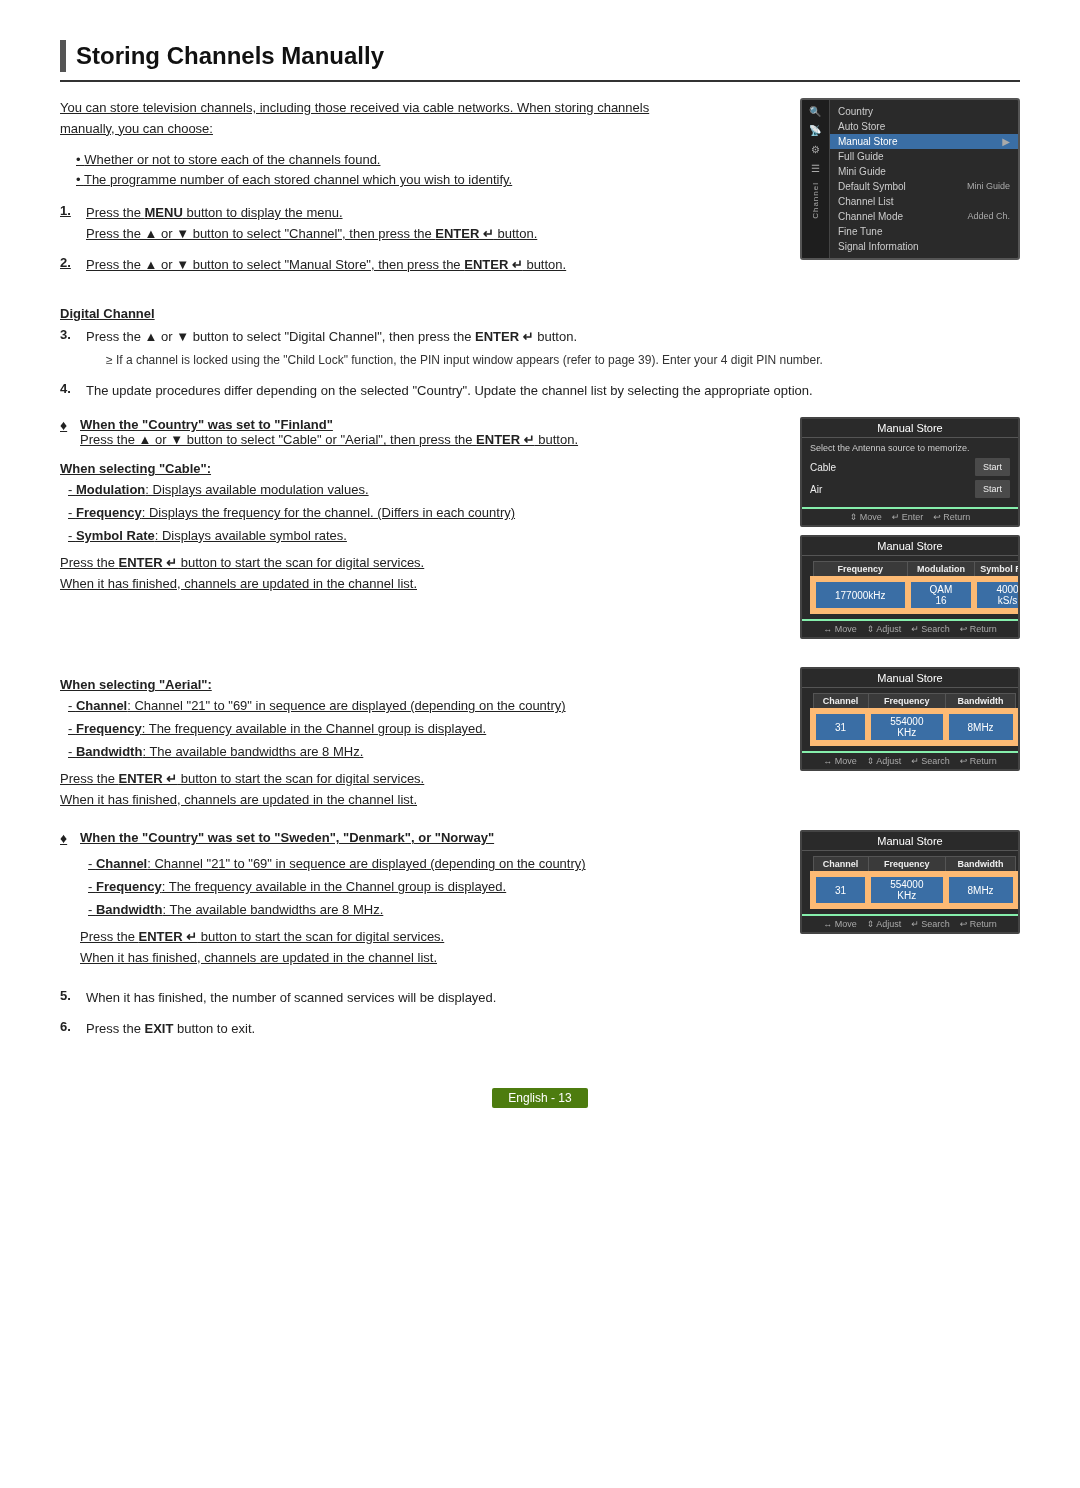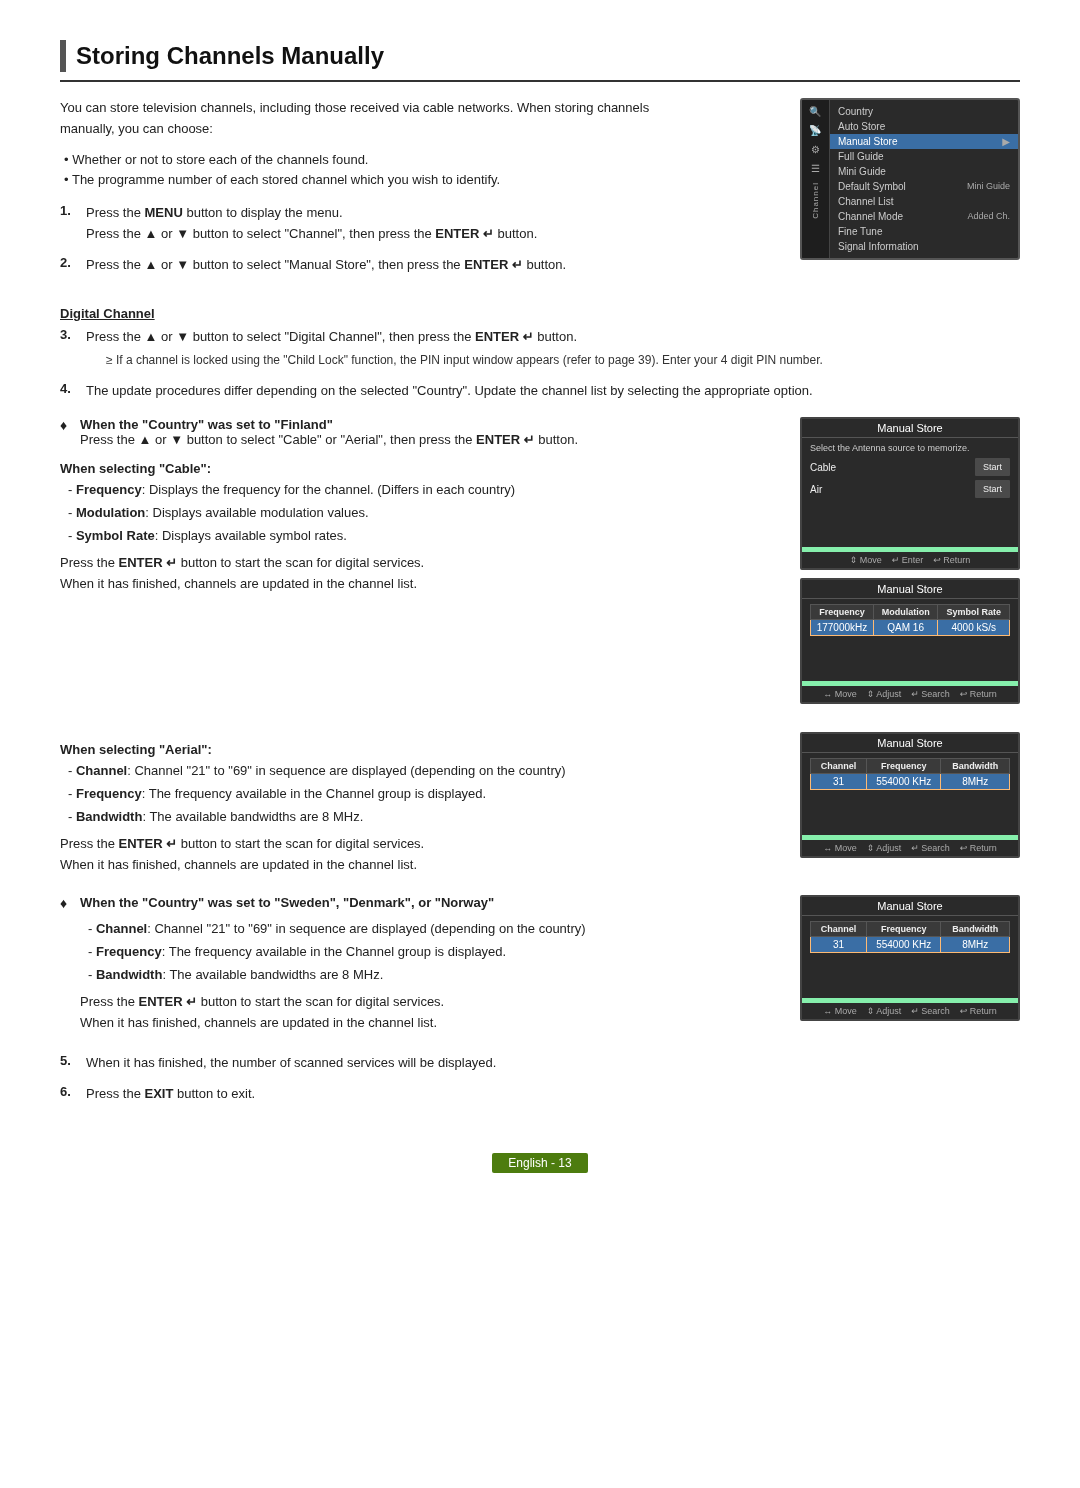--- a/index.html
+++ b/index.html
@@ -37,40 +37,41 @@
 
     
     .intro-text {
       font-size: 13px;
       line-height: 1.6;
       margin-bottom: 10px;
       max-width: 620px;
     }
     .bullet-list {
       list-style: none;
-      margin-left: 4px;
+      margin-left: 16px;
       margin-bottom: 12px;
     }
     .bullet-list li::before {
       content: "• ";
     }
     .bullet-list li {
       font-size: 13px;
       line-height: 1.6;
     }
 
     
     .section-row {
       display: flex;
       gap: 20px;
       margin-bottom: 20px;
       align-items: flex-start;
     }
     .section-left {
       flex: 1;
+      text-decoration: underline;
     }
     .section-right {
       width: 220px;
       flex-shrink: 0;
     }
 
     
     .step {
       display: flex;
       gap: 8px;
@@ -212,45 +213,44 @@
       background: #4a4a4a;
       color: #eee;
       padding: 4px 8px;
       font-size: 9px;
       border-radius: 1px;
     }
     .ms-footer {
       display: flex;
       gap: 10px;
       padding: 3px 8px;
-      border-top: 5px solid #86efac;
+      border-top: 2px solid #86efac;
       font-size: 9px;
       color: #aaa;
       justify-content: center;
-      margin-top: 40px;
     }
 
     
     .ms-table {
       width: 100%;
       border-collapse: collapse;
     }
     .ms-table th {
       background: #3a3a3a;
       color: #eee;
       font-size: 9px;
       padding: 2px 5px;
       text-align: center;
       border: 1px solid #555;
     }
     .ms-table td {
       font-size: 10px;
-      padding: 2px 3px;
+      padding: 2px 19px;
       text-align: center;
-      border: 1px solid #fdba74;
+      border: 6px solid #fdba74;
       color: #eee;
     }
     .ms-table td.highlight {
       background: #3a6ea5;
       color: #fff;
     }
 
     
     .page-footer {
       text-align: center;
@@ -375,22 +375,22 @@
       <div>
         <strong>When the "Country" was set to "Finland"</strong><br>
         <span style="font-size:13px">
           Press the ▲ or ▼ button to select "Cable" or "Aerial", then press the <strong>ENTER ↵</strong> button.
         </span>
       </div>
     </div>
 
     <div style="margin-top: 14px;">
       <div class="selecting-heading">When selecting "Cable":</div>
+      <div class="dash-item"><strong>Modulation</strong>: Displays available modulation values.</div>
       <div class="dash-item"><strong>Frequency</strong>: Displays the frequency for the channel. (Differs in each country)</div>
-      <div class="dash-item"><strong>Modulation</strong>: Displays available modulation values.</div>
       <div class="dash-item"><strong>Symbol Rate</strong>: Displays available symbol rates.</div>
       <p style="font-size:13px; margin-top:6px; line-height:1.6">Press the <strong>ENTER ↵</strong> button to start the scan for digital services.</p>
       <p style="font-size:13px; line-height:1.6">When it has finished, channels are updated in the channel list.</p>
     </div>
   </div>
 
   <div class="section-right">
 
     <div class="ms-screen">
       <div class="ms-title">Manual Store</div>

